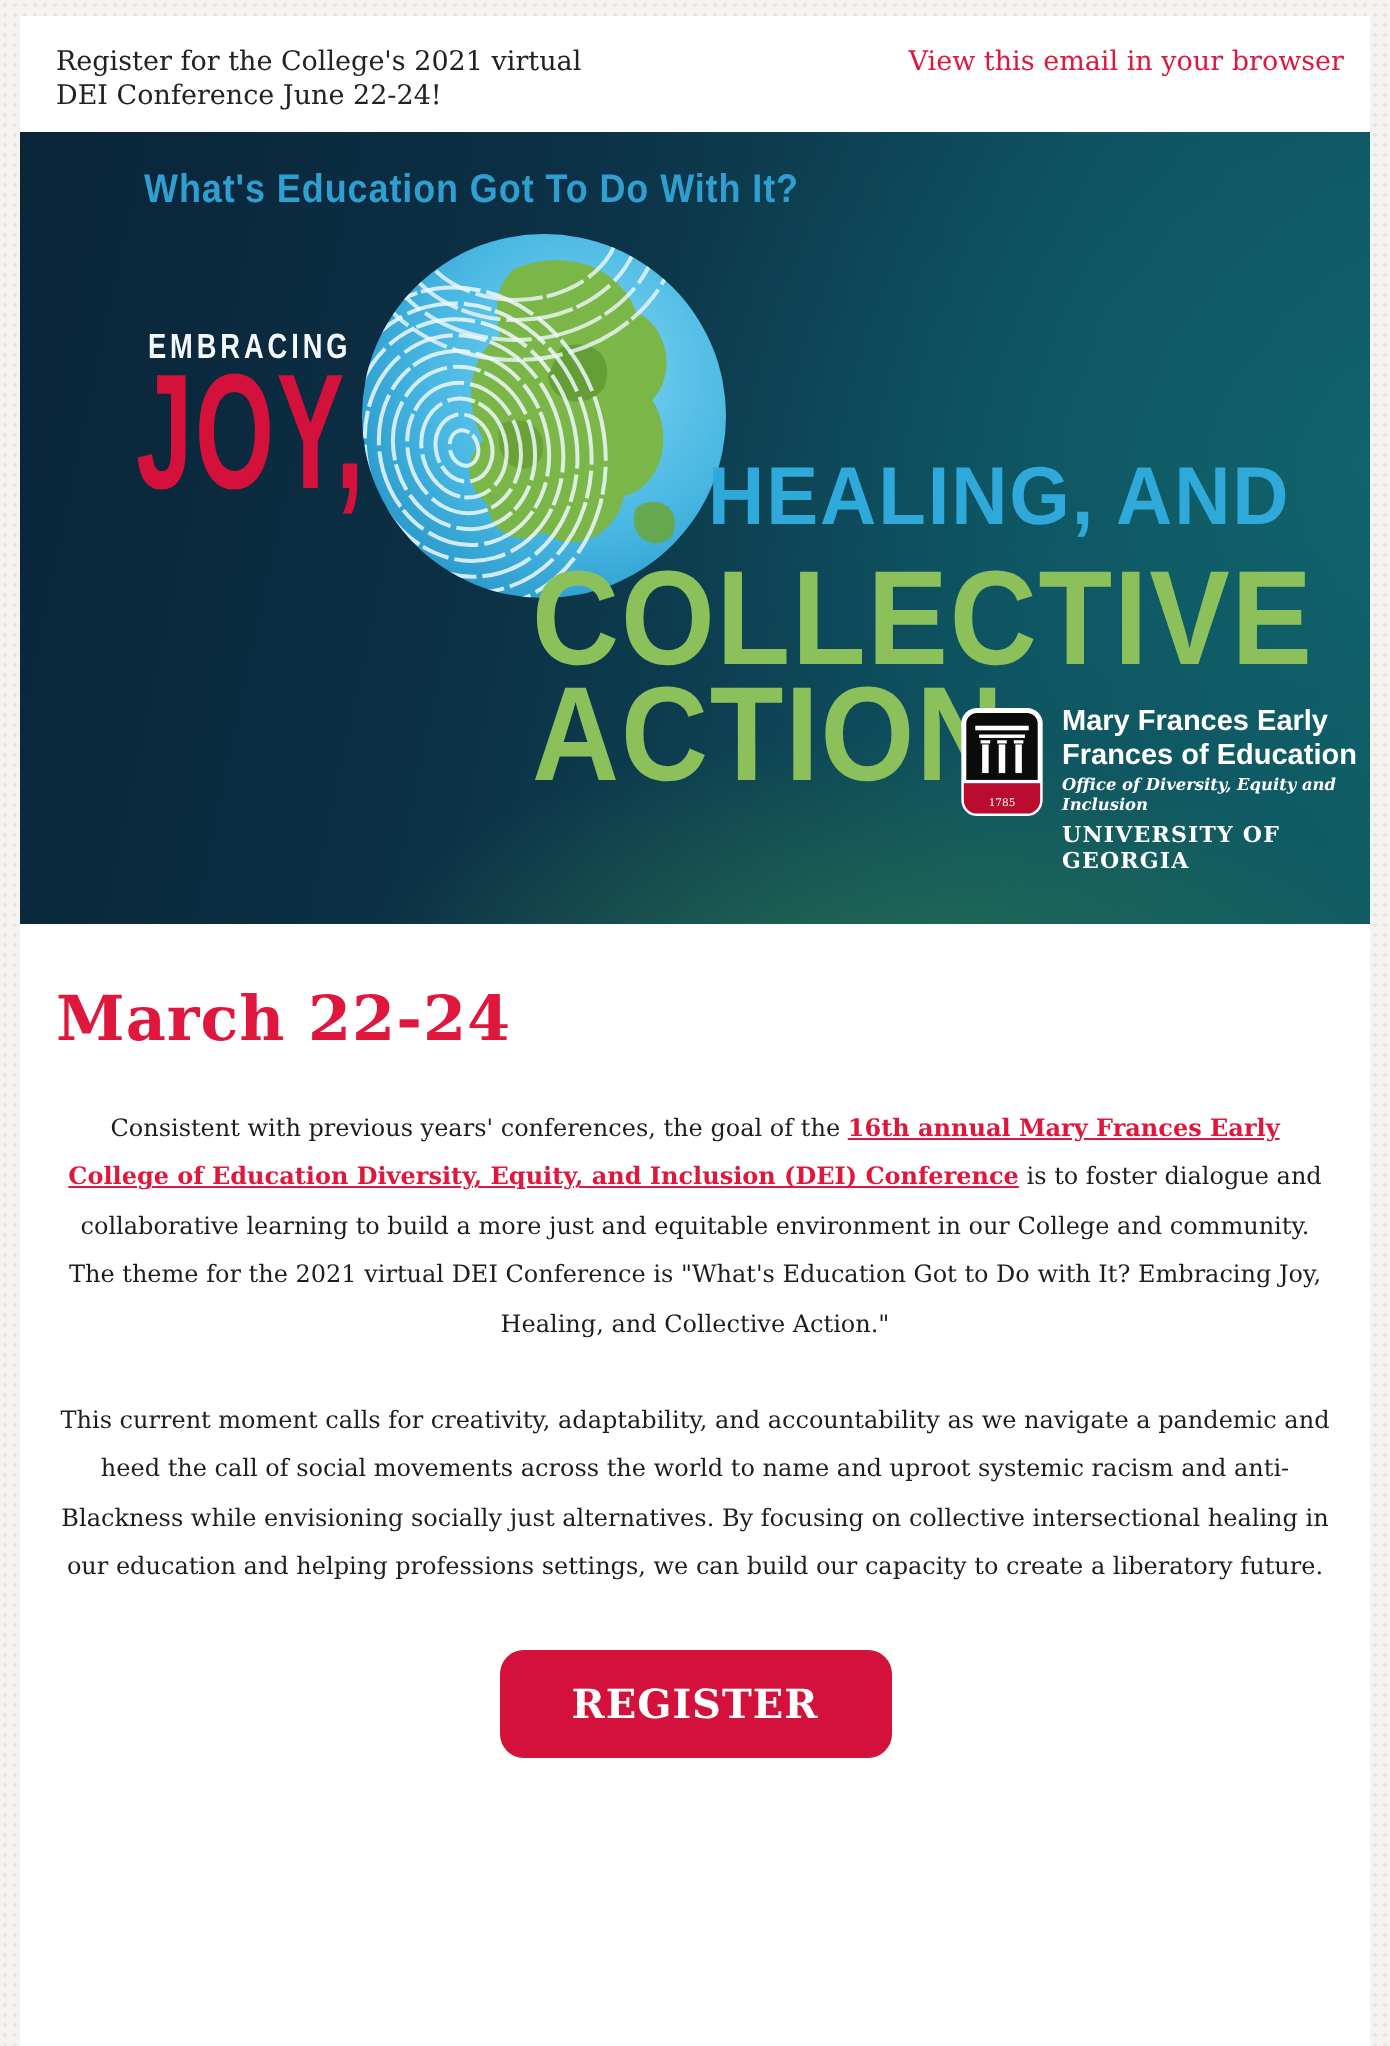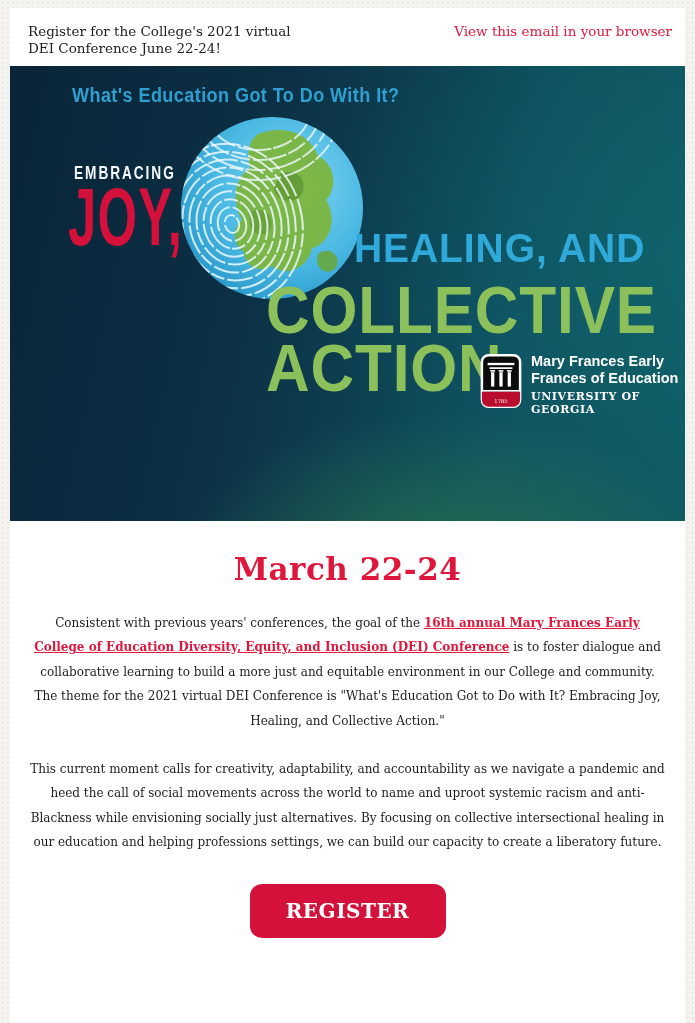--- a/index.html
+++ b/index.html
@@ -24,21 +24,21 @@
     font-size:13.5px; line-height:17px; color:var(--preheader_text,#222);
     max-width:330px;
   }
   .browser-link {
     font-size:13.5px; color:var(--link_red,#e0173d);
     cursor:pointer;
   }
 
   
   .hero {
-    position:relative; width:675px; height:455px; overflow:hidden;
+    position:relative; width:675px; height:396px; overflow:hidden;
     background:
       radial-gradient(ellipse 58% 52% at 64% 112%, rgba(58,140,74,0.55), transparent 70%),
       radial-gradient(ellipse 75% 85% at 103% 42%, rgba(17,110,118,0.50), transparent 78%),
       linear-gradient(102deg, #0a2438 0%, #0c3045 36%, #0e4f5e 72%, #0f5a62 100%);
   }
   .hero .htxt {
     position:absolute; font-family:"Liberation Sans", sans-serif;
     font-weight:bold; line-height:1; white-space:nowrap;
     transform-origin:left top;
   }
@@ -53,21 +53,21 @@
   
   .logo-lockup { position:absolute; left:470px; top:287px; display:flex; gap:9px; align-items:flex-start; }
   .arch-svg { width:42px; height:56px; flex:0 0 auto; }
   .logo-name { font-size:14.5px; line-height:16.5px; font-weight:bold; color:#fff; font-family:Liberation Sans, sans-serif; }
   .logo-office { font-size:8.2px; line-height:10px; font-style:italic; font-weight:bold; color:#fff; margin-top:1px; }
   .logo-univ { font-size:11px; line-height:13px; font-weight:bold; letter-spacing:0.6px; color:#fff; margin-top:4px; font-family:"DejaVu Serif", serif; }
 
   
   .body-section { padding:0 18px; }
   .date-heading {
-    margin-top:30px; text-align:center; font-size:31px; font-weight:bold;
+    margin-top:30px; font-size:31px; font-weight:bold;
     color:var(--heading_red,#e0173d); letter-spacing:0.5px;
   }
   .para {
     margin-top:24px; font-size:12px; line-height:24.4px;
     color:var(--body_text,#1d1d1d); text-align:center;
   }
   .inline-link {
     color:var(--link_red,#e0173d); font-weight:bold;
     text-decoration:underline; cursor:pointer;
   }
@@ -150,20 +150,21 @@
         <rect x="19.5" y="17.6" width="5" height="1.7" fill="#ffffff"></rect>
         <rect x="28.2" y="17.6" width="5" height="1.7" fill="#ffffff"></rect>
         <rect x="11.6" y="19.8" width="3.4" height="15" fill="#ffffff"></rect>
         <rect x="20.3" y="19.8" width="3.4" height="15" fill="#ffffff"></rect>
         <rect x="29.0" y="19.8" width="3.4" height="15" fill="#ffffff"></rect>
         <text x="22" y="51.8" font-size="5.5" font-family="DejaVu Serif, serif" fill="#ffffff" text-anchor="middle">1785</text>
       </svg>
       <div>
         <div class="logo-name">Mary Frances Early</div>
         <div class="logo-name">Frances of Education</div>
+        <div class="logo-office">Office of Diversity, Equity and Inclusion</div>
         <div class="logo-univ">UNIVERSITY OF GEORGIA</div>
       </div>
     </div>
   </div>
 
   <div class="body-section">
     <div class="date-heading">March 22-24</div>
 
     <p class="para"><span>Consistent with previous years' conferences, the goal of the </span><a class="inline-link">16th annual Mary Frances Early College of Education Diversity, Equity, and Inclusion (DEI) Conference</a><span> is to foster dialogue and collaborative learning to build a more just and equitable environment in our College and community. The theme for the 2021 virtual DEI Conference is "What's Education Got to Do with It? Embracing Joy, Healing, and Collective Action."</span></p>
 

